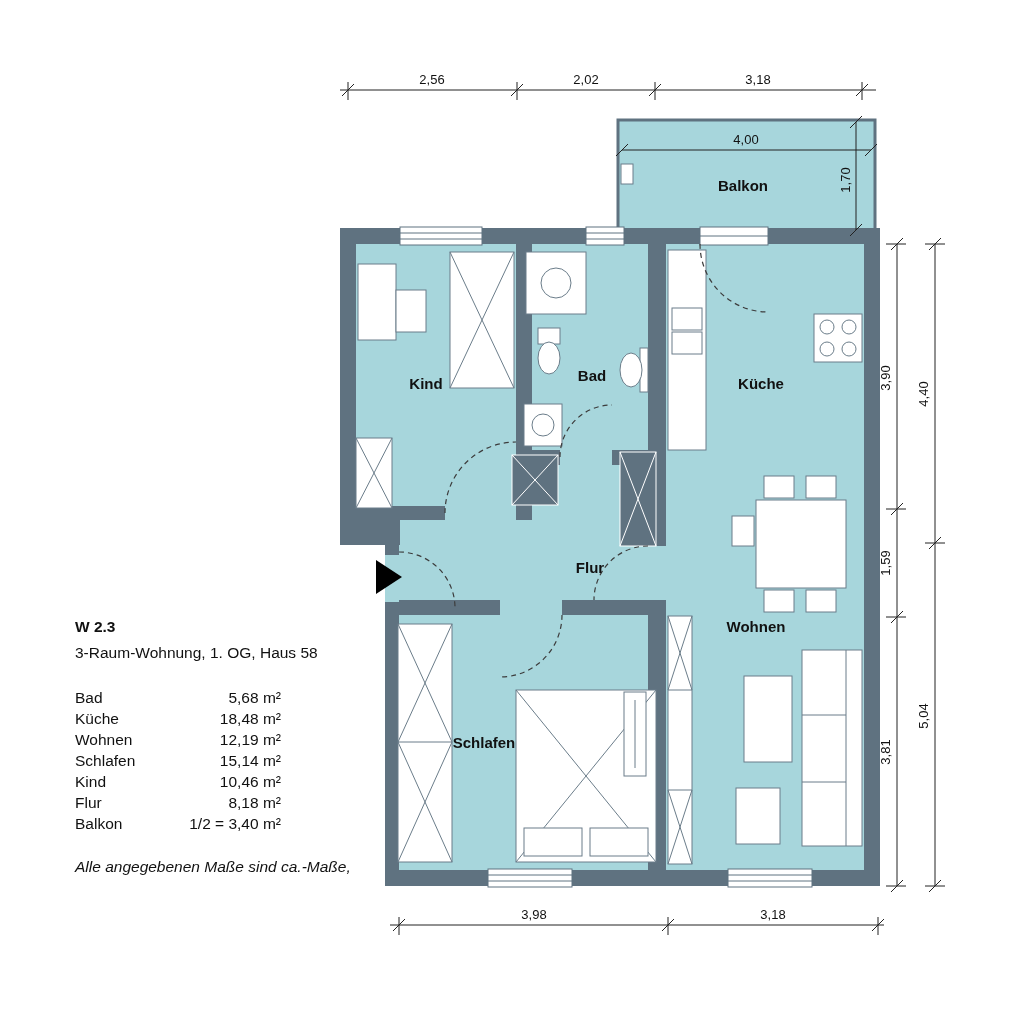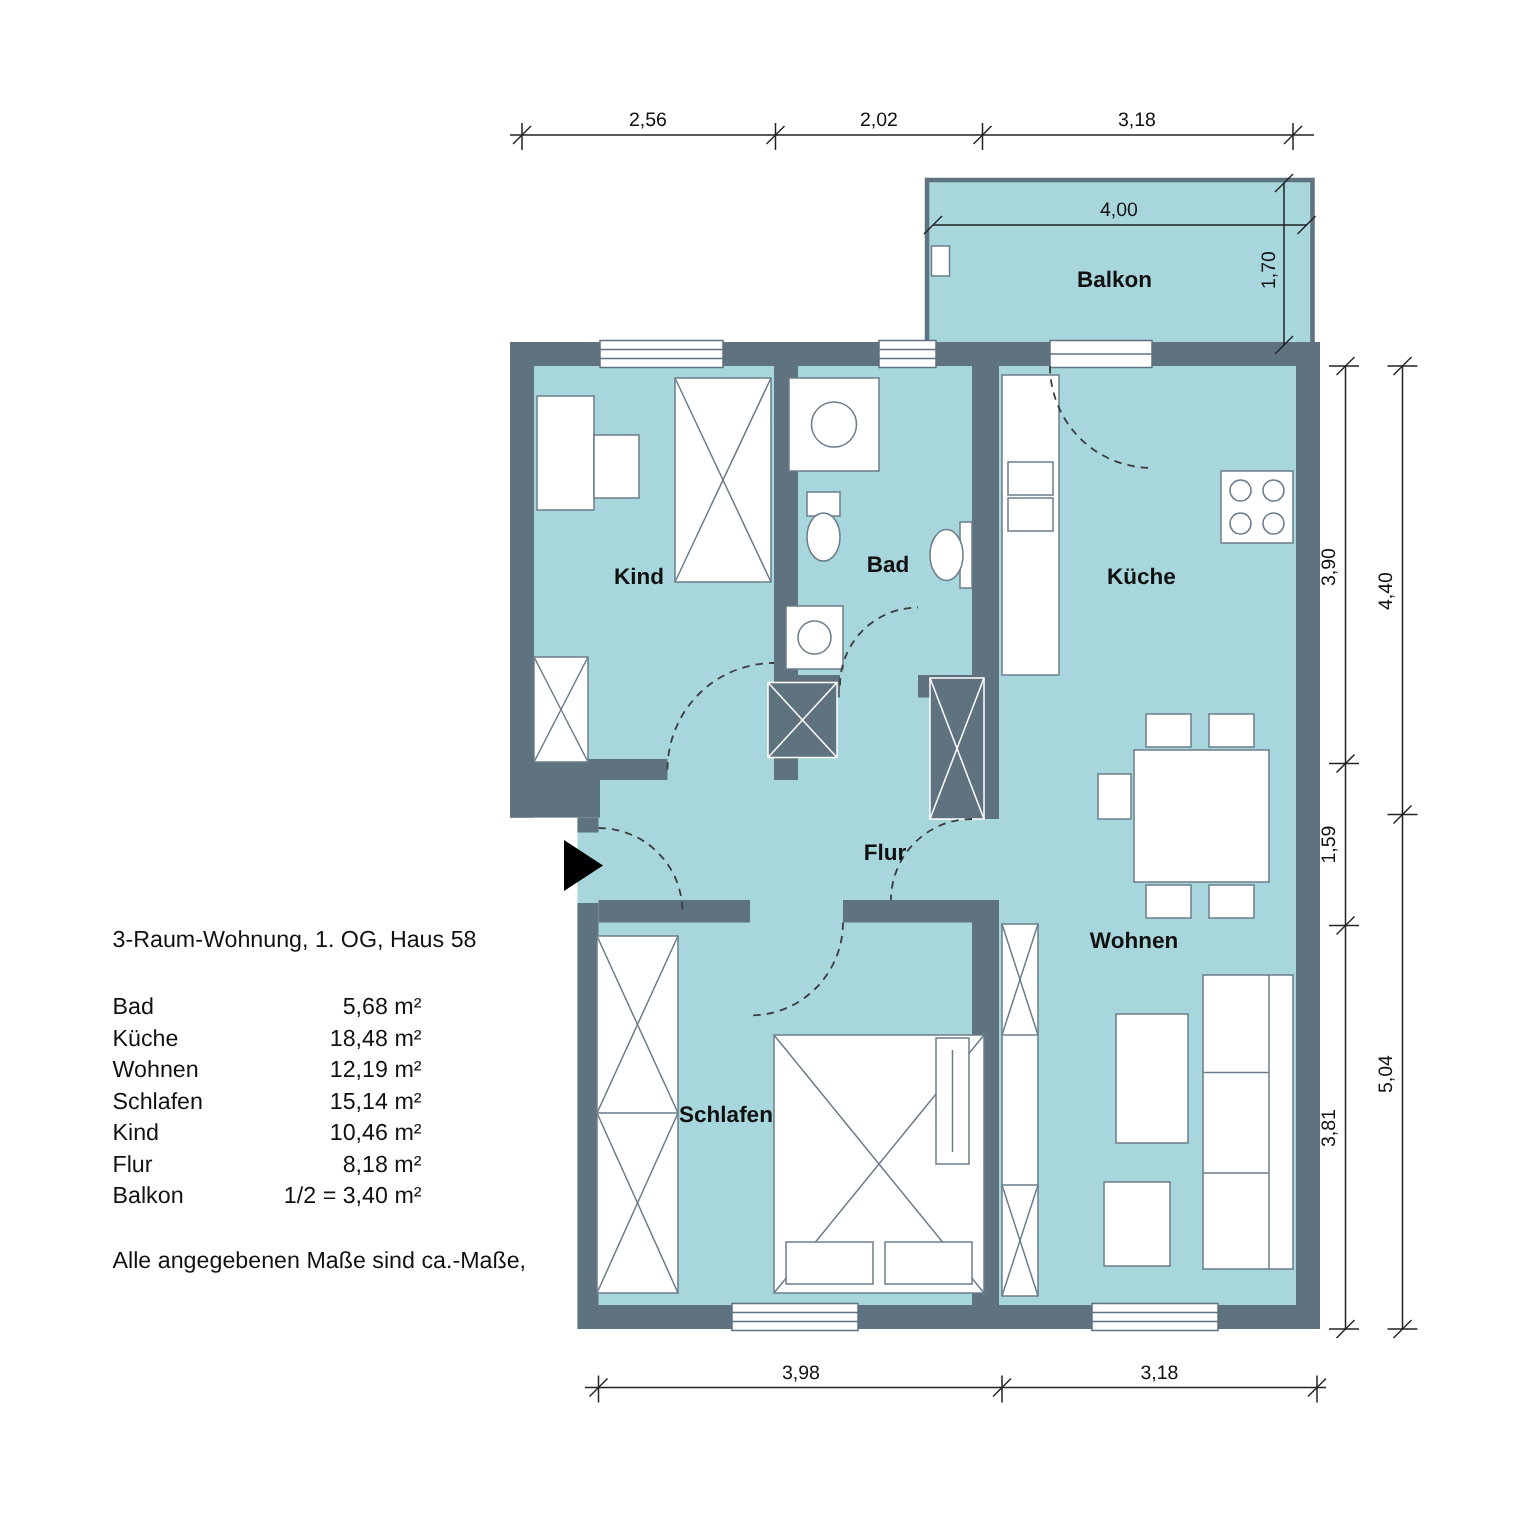--- a/index.html
+++ b/index.html
@@ -6,21 +6,21 @@
   body{width:1024px;height:1024px;position:relative;font-family:"Liberation Sans",sans-serif;color:#111;}
   .stage{position:absolute;inset:0;}
   svg text{font-family:"Liberation Sans",sans-serif;fill:#111;}
   svg .room{font-size:15px;font-weight:bold;}
   svg .dim{font-size:13px;}
   .info{position:absolute;left:75px;top:616px;width:206px;font-size:15.5px;line-height:21px;}
   .unit{font-weight:bold;margin-bottom:5px;}
   .subtitle{white-space:nowrap;margin-bottom:24px;}
   .arearow{display:flex;justify-content:space-between;}
   .totalrow{display:flex;justify-content:space-between;font-weight:bold;margin-top:21px;}
-  .disclaimer{margin-top:22px;white-space:nowrap;}
+  .disclaimer{margin-top:22px;font-style:italic;white-space:nowrap;}
 </style>
 </head>
 <body>
 
 <div class="stage">
 
 <svg width="1024" height="1024" viewBox="0 0 1024 1024">
 
   <g>
     <rect x="618" y="120" width="257" height="112" fill="#a7d6dc" stroke="#5f7280" stroke-width="3"></rect>
@@ -251,20 +251,21 @@
     <text class="dim" x="890" y="752" transform="rotate(-90 890 752)">3,81</text>
     <text class="dim" x="928" y="394" transform="rotate(-90 928 394)">4,40</text>
     <text class="dim" x="928" y="716" transform="rotate(-90 928 716)">5,04</text>
     <text class="dim" x="534" y="919">3,98</text>
     <text class="dim" x="773" y="919">3,18</text>
   </g>
 </svg>
 
 
 <div class="info">
+  <div class="unit">W 2.3</div>
   <div class="subtitle">3-Raum-Wohnung, 1. OG, Haus 58</div>
 
   <div class="arearow">
     <span>Bad</span>
     <span>5,68 m²</span>
   </div>
   <div class="arearow">
     <span>Küche</span>
     <span>18,48 m²</span>
   </div>

